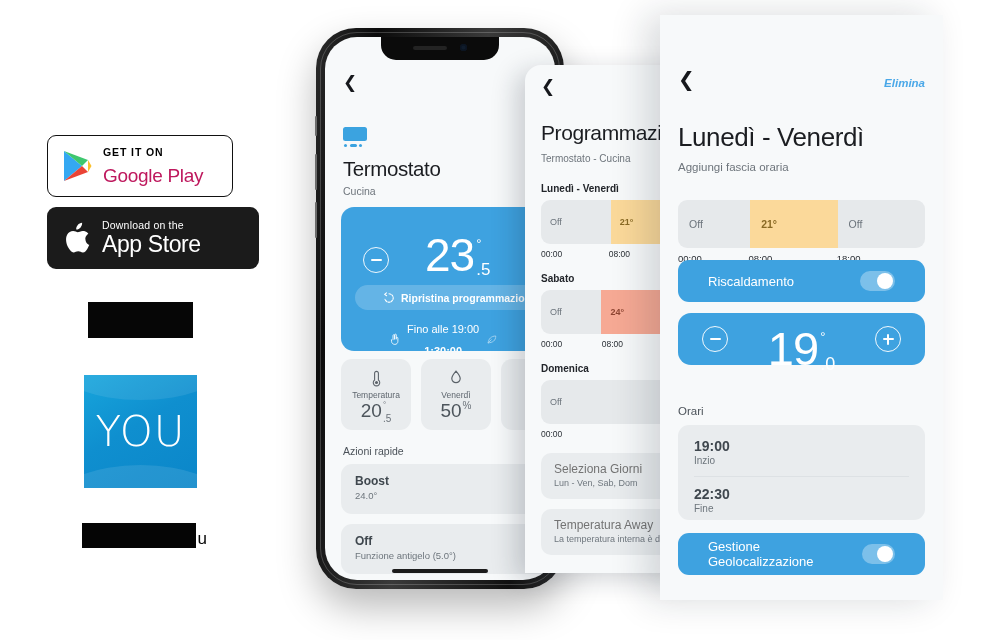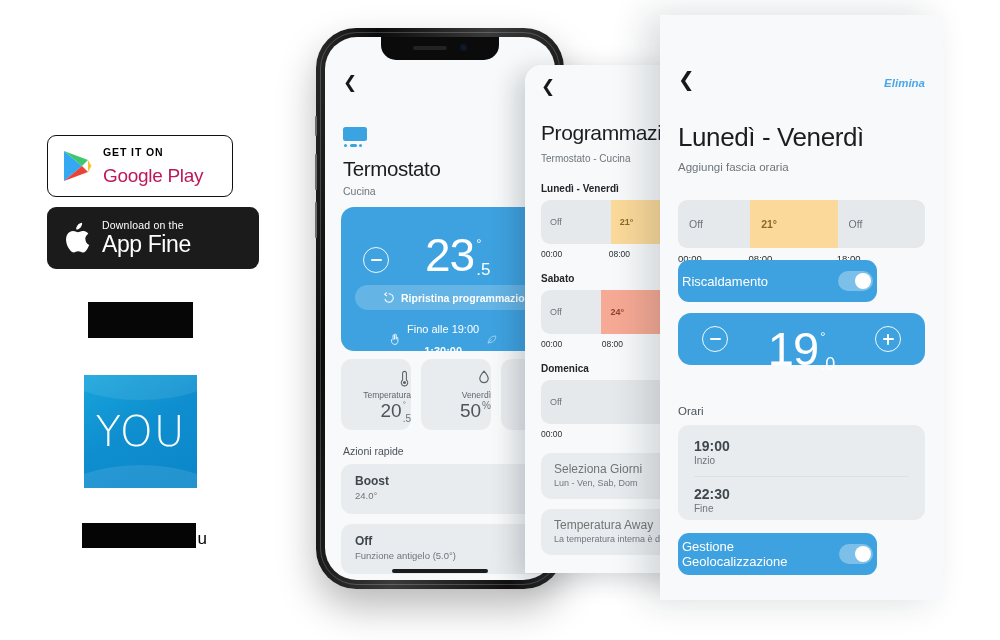--- a/index.html
+++ b/index.html
@@ -154,21 +154,21 @@
   }
   .restore-pill .lbl { font-size: 10.5px; font-weight: 700; white-space: nowrap; }
   .until-row { position: absolute; left: 48px; top: 110px; display: flex; align-items: center; gap: 7px; }
   .until-row .txt { text-align: center; line-height: 1.35; }
   .until-row .l1 { font-size: 11px; }
   .until-row .l2 { font-size: 11px; font-weight: 700; }
 
   .stat-card {
     position: absolute; top: 322px; width: 70px; height: 71px;
     background: #e9ecee; border-radius: 11px;
-    display: flex; flex-direction: column; align-items: flex-end; padding-top: 9px;
+    display: flex; flex-direction: column; align-items: center; padding-top: 9px;
   }
   .stat-card .ico { height: 20px; display: flex; align-items: center; color: #5b6269; }
   .stat-card .cap { font-size: 8.5px; color: #5e666e; margin-top: 2px; }
   .stat-card .val { display: flex; align-items: flex-start; margin-top: 1px; }
   .stat-card .val .n { font-size: 19px; color: #4d555c; font-weight: 400; line-height: 1; }
   .stat-card .val .u { font-size: 10px; color: #6b7279; margin-left: 1px; line-height: 1.05; }
   .stat-card .val .stk { display:flex; flex-direction: column; line-height: 1; margin-left: 1px; }
   .stat-card .val .stk .d1 { font-size: 8px; }
   .stat-card .val .stk .d2 { font-size: 10px; margin-top: 5px; }
 
@@ -225,23 +225,23 @@
     font-size: 11.5px; font-weight: 700; color: #4aa8e8; font-style: italic;
   }
   #screen3 .t1 { position: absolute; left: 18px; top: 107px; font-size: 26px; }
   #screen3 .t2 { position: absolute; left: 18px; top: 146px; font-size: 11.5px; }
   #screen3 .seg-wrap { position: absolute; left: 18px; top: 185px; width: 247px; }
   #screen3 .seg-row { height: 48px; }
   #screen3 .seg { font-size: 10.5px; padding-left: 11px; }
   #screen3 .tick { font-size: 9.5px; }
 
   .blue-pill {
-    position: absolute; left: 18px; width: 199px; height: 42px;
+    position: absolute; left: 18px; width: 247px; height: 42px;
     background: #3ea2e0; border-radius: 11px; color: #fff;
-    display: flex; align-items: center; padding: 0 4px; justify-content: space-between;
+    display: flex; align-items: center; padding: 0 30px; justify-content: space-between;
   }
   .blue-pill .lbl { font-size: 13px; }
   .toggle {
     width: 35px; height: 20px; border-radius: 12px;
     background: rgba(255,255,255,.32); position: relative;
   }
   .toggle .knob {
     position: absolute; right: 2px; top: 2px;
     width: 16px; height: 16px; border-radius: 50%; background: #fff;
   }
@@ -297,21 +297,21 @@
 
     <div class="badge-apple">
       <div class="ap-logo">
         <svg width="27" height="33" viewBox="0 0 27 33">
           <path fill="#fff" d="M17.6 5.4c1-1.2 1.7-2.9 1.5-4.6-1.5.06-3.3 1-4.3 2.2-.95 1.1-1.8 2.8-1.6 4.5 1.6.12 3.3-.85 4.4-2.1z"></path>
           <path fill="#fff" d="M22.3 17.2c-.04-3.6 2.9-5.3 3.1-5.4-1.7-2.5-4.3-2.8-5.2-2.85-2.2-.22-4.3 1.3-5.4 1.3-1.1 0-2.85-1.27-4.68-1.24-2.4.04-4.62 1.4-5.86 3.55-2.5 4.35-.64 10.8 1.8 14.3 1.2 1.73 2.62 3.66 4.5 3.6 1.8-.08 2.5-1.17 4.67-1.17 2.17 0 2.8 1.17 4.7 1.13 1.94-.04 3.17-1.76 4.36-3.5 1.37-2 1.93-3.95 1.96-4.05-.04-.02-3.76-1.45-3.8-5.7z"></path>
         </svg>
       </div>
       <div class="ap-text">
         <span class="ap-small">Download on the</span>
-        <span class="ap-big">App Fine</span>
+        <span class="ap-big">App Store</span>
       </div>
     </div>
 
     <div class="redact-top"></div>
 
     <div class="you-logo">
       <div class="wave-a"></div>
       <div class="wave-b"></div>
       <div class="you-text">YOU</div>
     </div>

